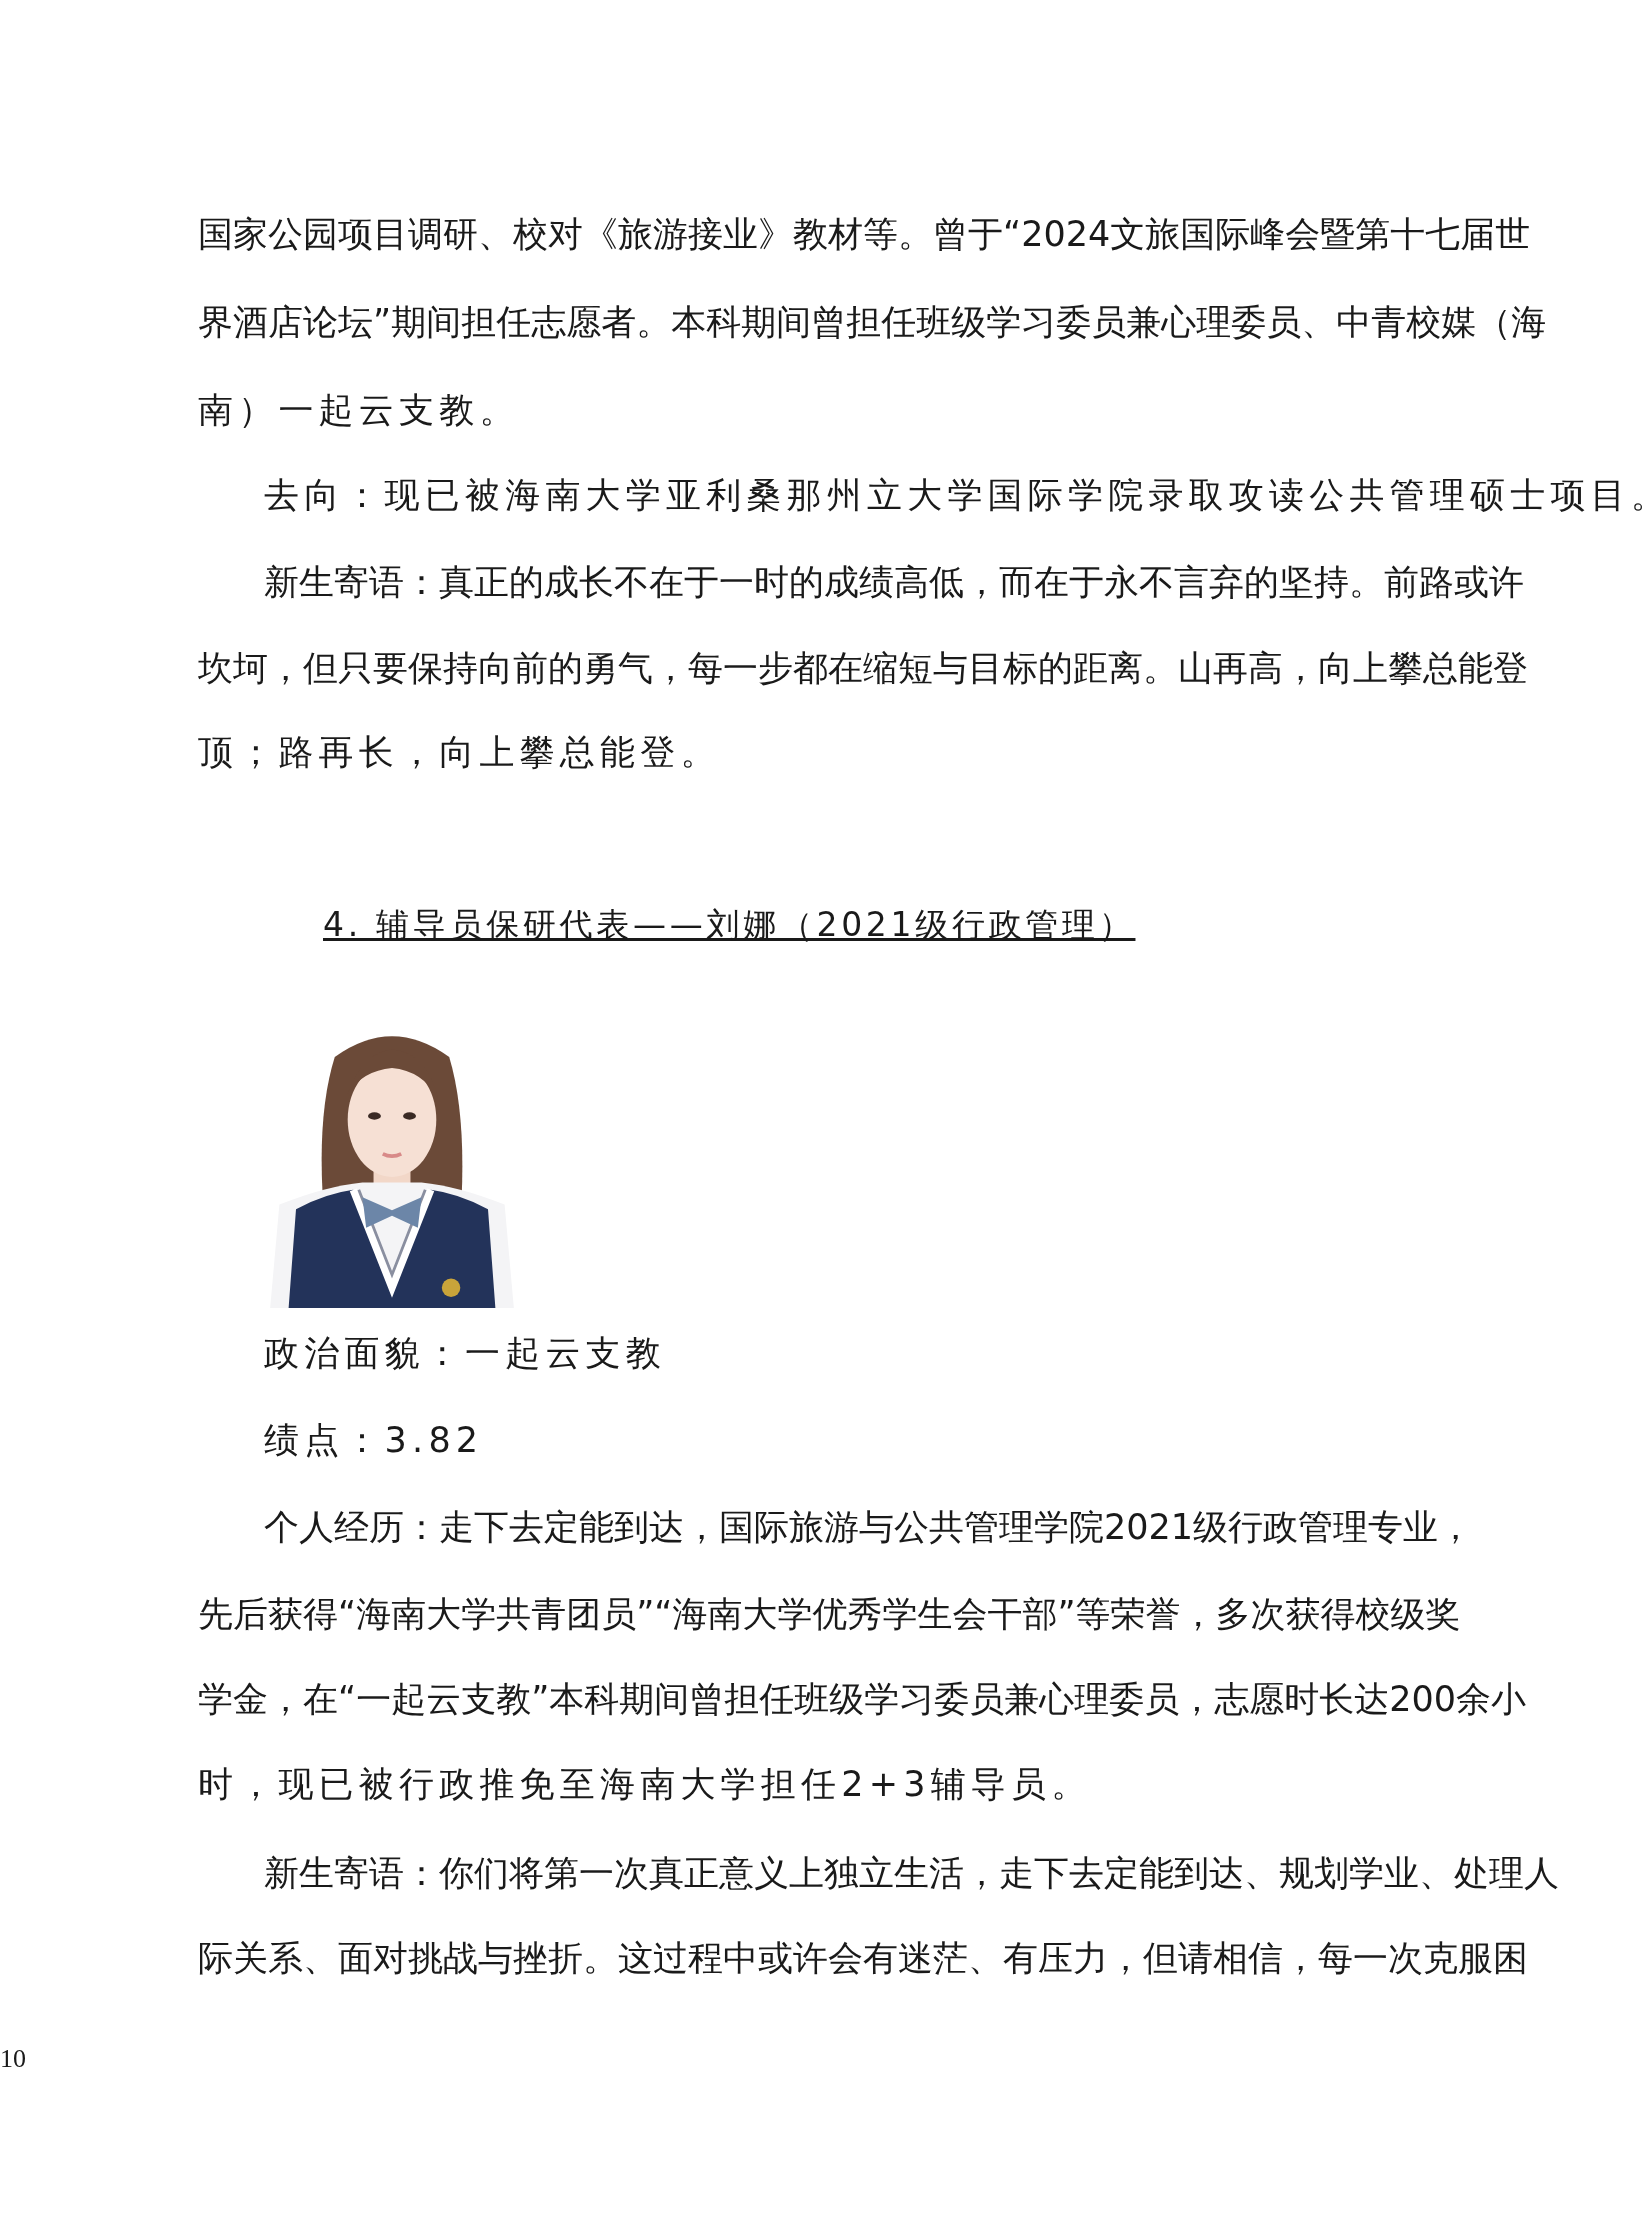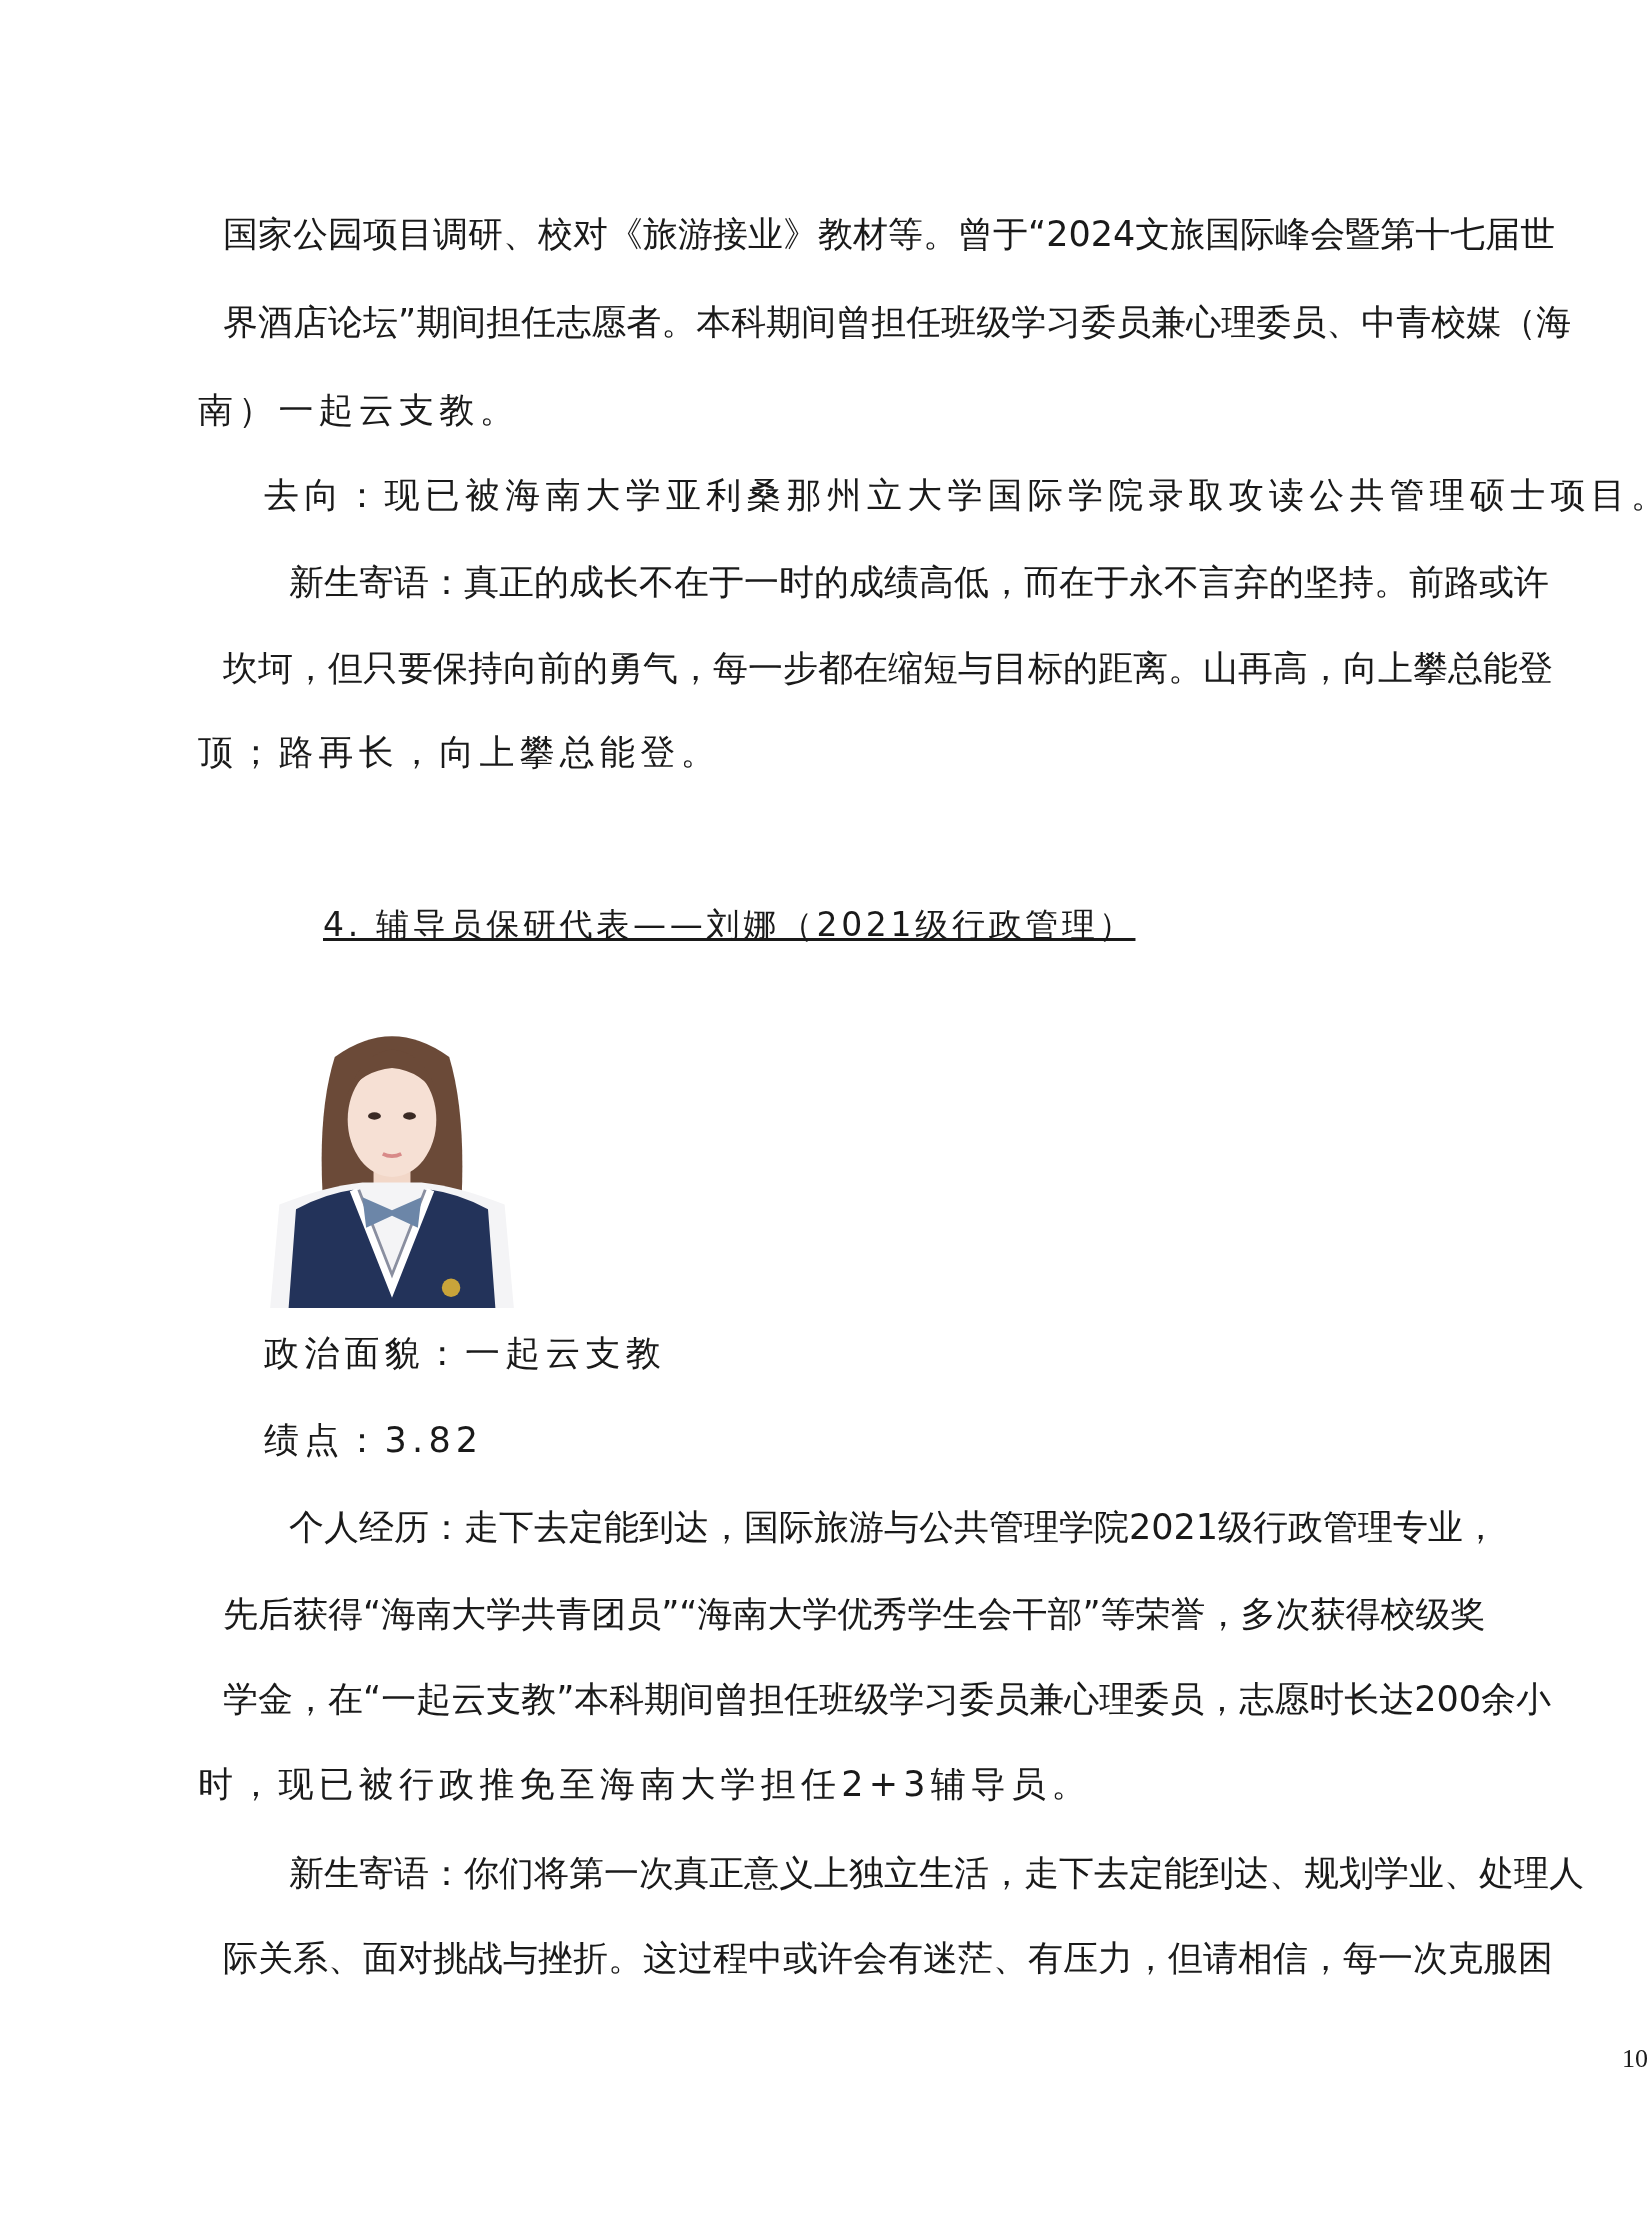--- a/index.html
+++ b/index.html
@@ -1,25 +1,25 @@
 <!DOCTYPE html>
 <html style="font-size:14.8px"><head>
 <meta charset="utf-8">
 <style>
   html, body { margin: 0; padding: 0; background: #ffffff; }
   body { width: 1648px; height: 2237px; position: relative; overflow: hidden;
          font-family: "DejaVu Sans", "Liberation Sans", sans-serif; color: #1a1a1a; }
   .line { position: absolute; left: 198px; width: 1246px; height: 55px; line-height: 55px;
           font-size: 35px; white-space: nowrap; letter-spacing: 5.2px; }
-  .line.just { text-align: justify; text-align-last: justify; letter-spacing: 0; margin-left: 25px; }
+  .line.just { text-align: justify; text-align-last: justify; letter-spacing: 0; }
   .line.indent { left: 264px; width: 1180px; }
   .heading { position: absolute; left: 323px; top: 897px; height: 55px; line-height: 55px;
              font-size: 33px; white-space: nowrap; letter-spacing: 3.7px; text-decoration: underline; }
   .photo { position: absolute; left: 270px; top: 1020px; width: 244px; height: 288px; overflow: hidden; background: #fff; }
-  .pagenum { position: absolute; left: 0; width: 1648px; top: 2044px; text-align: right;
+  .pagenum { position: absolute; left: 0; width: 1648px; top: 2044px; text-align: left;
              font-family: "Liberation Serif", serif; font-size: 26px; }
 </style>
 </head>
 <body>
 
 <div>
 
   <div class="line just" style="top:207px">国家公园项目调研、校对《旅游接业》教材等。曾于“2024文旅国际峰会暨第十七届世</div>
   <div class="line just" style="top:295px">界酒店论坛”期间担任志愿者。本科期间曾担任班级学习委员兼心理委员、中青校媒（海</div>
   <div class="line" style="top:383px">南）一起云支教。</div>

